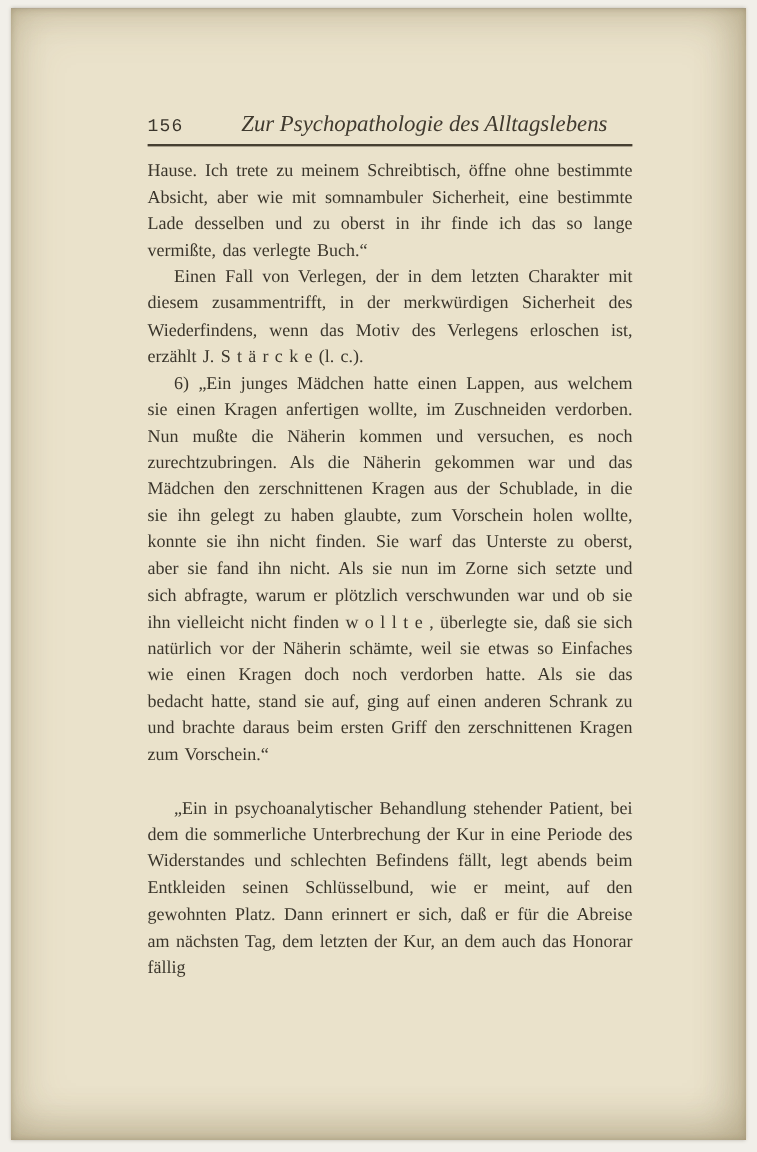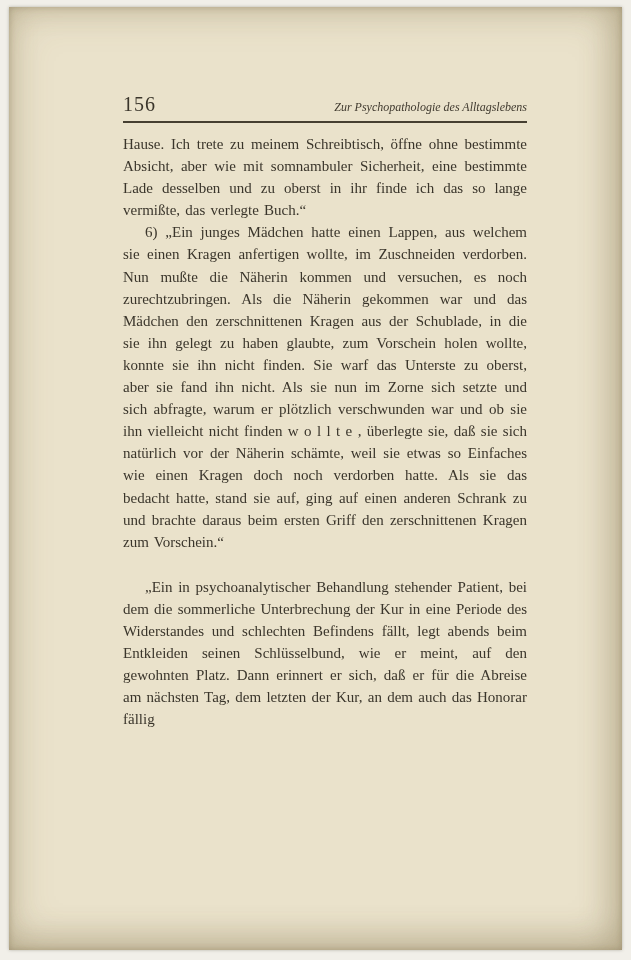--- a/index.html
+++ b/index.html
@@ -34,29 +34,30 @@
     top: 86px;
     width: 404px;
     color: #3a352b;
   }
   .header {
     display: flex;
     align-items: baseline;
     padding-bottom: 5px;
   }
   .page-number {
-    font-size: 20px;
+    font-size: 15px;
     letter-spacing: 1px;
     flex: 0 0 auto;
+    font-family: Liberation Mono, monospace;
   }
   .running-head {
     flex: 1 1 auto;
-    text-align: right;
+    text-align: left;
     font-style: italic;
-    font-size: 12px;
+    font-size: 19px;
     padding-left: 48px;
     white-space: nowrap;
     color: #403a2f;
   }
   .header-rule {
     border: none;
     border-top: 2px solid #463f31;
     margin: 0 0 10px 0;
   }
   .text-block {
@@ -81,17 +82,18 @@
 
 <div class="page">
   <div class="content">
     <div class="header">
       <span class="page-number">156</span>
       <span class="running-head">Zur Psychopathologie des Alltagslebens</span>
     </div>
     <hr class="header-rule">
     <div class="text-block">
         <p class="para">Hause. Ich trete zu meinem Schreibtisch, öffne ohne bestimmte Absicht, aber wie mit somnambuler Sicherheit, eine bestimmte Lade desselben und zu oberst in ihr finde ich das so lange vermißte, das verlegte Buch.“</p>
+        <p class="para indent">Einen Fall von Verlegen, der in dem letzten Charakter mit diesem zusammentrifft, in der merkwürdigen Sicherheit des Wiederfindens, wenn das Motiv des Verlegens erloschen ist, erzählt J. S t ä r c k e (l. c.).</p>
         <p class="para indent">6) „Ein junges Mädchen hatte einen Lappen, aus welchem sie einen Kragen anfertigen wollte, im Zuschneiden verdorben. Nun mußte die Näherin kommen und versuchen, es noch zurechtzubringen. Als die Näherin gekommen war und das Mädchen den zerschnittenen Kragen aus der Schublade, in die sie ihn gelegt zu haben glaubte, zum Vorschein holen wollte, konnte sie ihn nicht finden. Sie warf das Unterste zu oberst, aber sie fand ihn nicht. Als sie nun im Zorne sich setzte und sich abfragte, warum er plötzlich verschwunden war und ob sie ihn vielleicht nicht finden w o l l t e , überlegte sie, daß sie sich natürlich vor der Näherin schämte, weil sie etwas so Einfaches wie einen Kragen doch noch verdorben hatte. Als sie das bedacht hatte, stand sie auf, ging auf einen anderen Schrank zu und brachte daraus beim ersten Griff den zerschnittenen Kragen zum Vorschein.“</p>
         <p class="para indent justify-last">„Ein in psychoanalytischer Behandlung stehender Patient, bei dem die sommerliche Unterbrechung der Kur in eine Periode des Widerstandes und schlechten Befindens fällt, legt abends beim Entkleiden seinen Schlüsselbund, wie er meint, auf den gewohnten Platz. Dann erinnert er sich, daß er für die Abreise am nächsten Tag, dem letzten der Kur, an dem auch das Honorar fällig</p>
       </div>
   </div>
 </div>
 
 </body></html>

